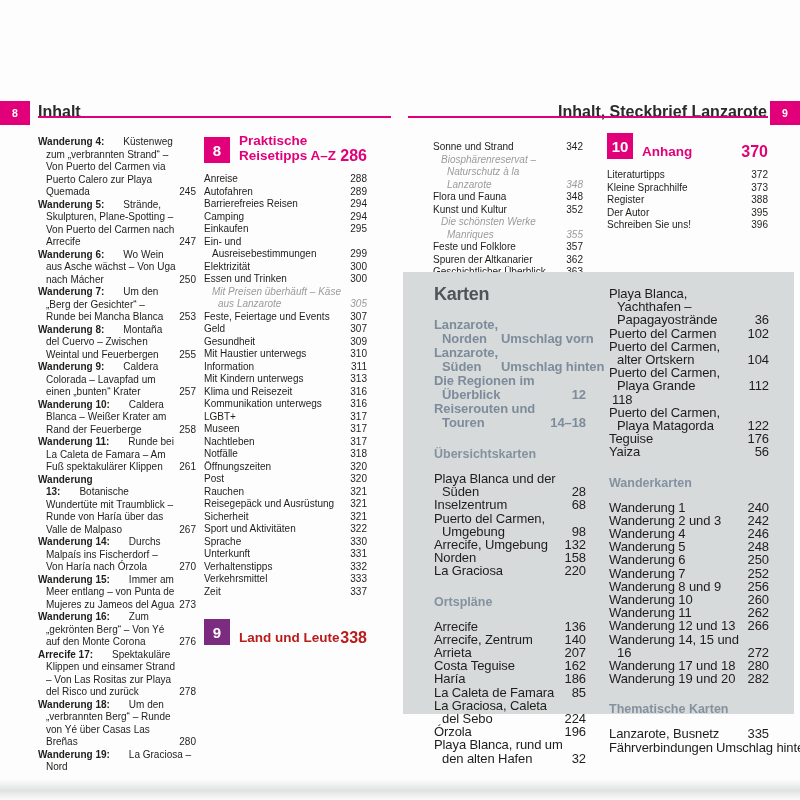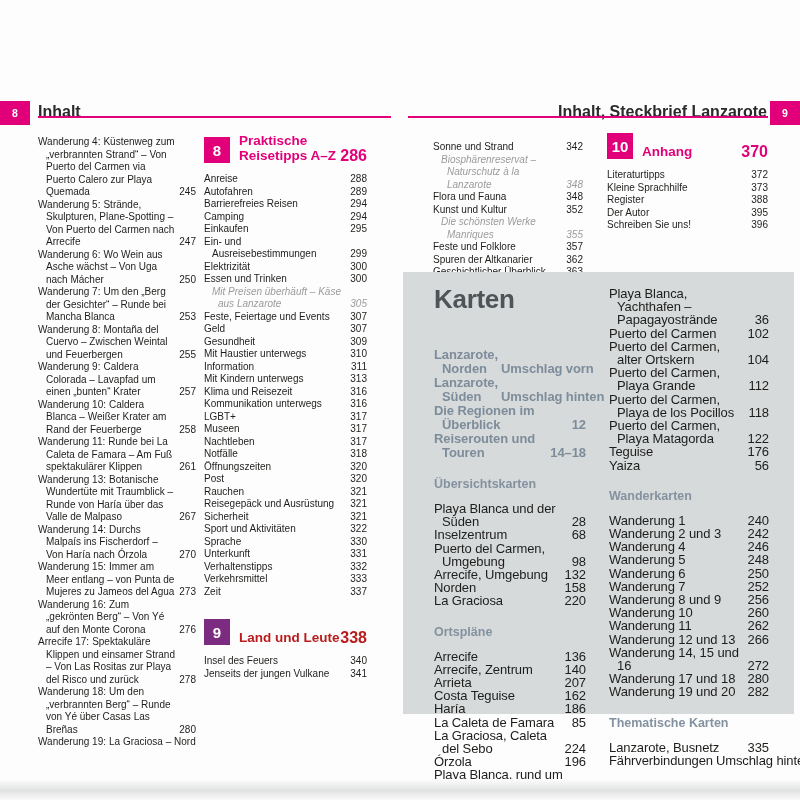--- a/index.html
+++ b/index.html
@@ -24,40 +24,40 @@
     background:linear-gradient(to bottom,#fdfdfd 0%,#e0e2e2 55%,#ededee 75%,#fafafa 100%)}
   
   .col{position:absolute}
   #left-col1{left:38px;top:136px;width:158px}
   #left-col2{left:204px;top:133px;width:163px}
   #right-col1{left:433px;top:141px;width:150px}
   #right-col2{left:607px;top:133px;width:161px}
   
   .row{display:flex;align-items:flex-end;font-size:10px;line-height:12.5px}
   .row .lbl{flex:1;padding-left:8px;text-indent:-8px}
-  .row .lbl b{font-weight:normal;margin-right:3px}
+  .row .lbl b{font-weight:bold;margin-right:19px}
   .row .pg{white-space:nowrap;margin-left:3px;text-align:right}
   .row.sub{color:#9b9b9b;font-style:italic}
   .row.sub .lbl{padding-left:14px;text-indent:-6px}
   
   .sec{display:flex;align-items:flex-end;margin-bottom:10px}
   .sec .sq{width:26px;height:26px;background:#e2007a;color:#fff;font-weight:bold;font-size:15px;
            display:flex;align-items:center;justify-content:center;flex:none}
   .sec .sec-title{flex:1;margin-left:9px;font-weight:bold;font-size:13.5px;line-height:15px;
                   color:#e2007a;white-space:pre-line}
   .sec .sec-pg{font-weight:bold;font-size:16px;color:#e2007a;line-height:15px}
   .sec.purple .sq{background:#7c2c80}
   .sec.purple .sec-title,.sec.purple .sec-pg{color:#b91c1c}
   .sec.gap-top{margin-top:21px}
   
   #karten{position:absolute;left:403px;top:272px;width:391px;height:442px;background:#d7dadb}
   .k-col{position:absolute;top:12px}
   .k-left{left:31px;width:152px}
   .k-right{left:206px;top:15px;width:160px}
-  .k-title{font-weight:bold;font-size:26px;letter-spacing:-0.3px;color:#4e5458;margin-bottom:33px}
+  .k-title{font-weight:bold;font-size:18px;letter-spacing:-0.3px;color:#4e5458;margin-bottom:13px}
   .k-head{font-weight:bold;font-size:12.5px;color:#8492a0;margin:17px 0 11px 0}
   #karten .row{font-size:13px;line-height:13.2px;letter-spacing:-0.1px}
   #karten .row.front{color:#7d8c9a;font-weight:bold;line-height:14px}
 </style>
 </head>
 <body>
 
 <div class="tab tab-left">8</div>
 <div class="running-head rh-left">Inhalt</div>
 <div class="rule rule-left"></div>
@@ -266,31 +266,20 @@
       <div class="row">
         <span class="lbl">Zeit</span>
         <span class="pg">337</span>
       </div>
     </div>
   <div class="sec purple gap-top">
     <div class="sq">9</div>
     <div class="sec-title">Land und Leute</div>
     <div class="sec-pg">338</div>
   </div>
-  <div>
-
-  <div class="row">
-        <span class="lbl">Insel des Feuers</span>
-        <span class="pg">340</span>
-      </div>
-      <div class="row">
-        <span class="lbl">Jenseits der jungen Vulkane</span>
-        <span class="pg">341</span>
-      </div>
-    </div>
 </div>
 
 <div class="col" id="right-col1">
 
 <div class="row">
       <span class="lbl">Sonne und Strand</span>
       <span class="pg">342</span>
     </div>
     <div class="row sub">
       <span class="lbl">Biosphärenreservat – Naturschutz à la Lanzarote</span>
@@ -458,21 +447,20 @@
         </div>
         <div class="row">
           <span class="lbl">Puerto del Carmen, alter Ortskern</span>
           <span class="pg">104</span>
         </div>
         <div class="row">
           <span class="lbl">Puerto del Carmen, Playa Grande</span>
           <span class="pg">112</span>
         </div>
         <div class="row">
-          <span class="lbl">Puerto del Carmen, Playa de los Pocillos</span>
           <span class="pg">118</span>
         </div>
         <div class="row">
           <span class="lbl">Puerto del Carmen, Playa Matagorda</span>
           <span class="pg">122</span>
         </div>
         <div class="row">
           <span class="lbl">Teguise</span>
           <span class="pg">176</span>
         </div>

